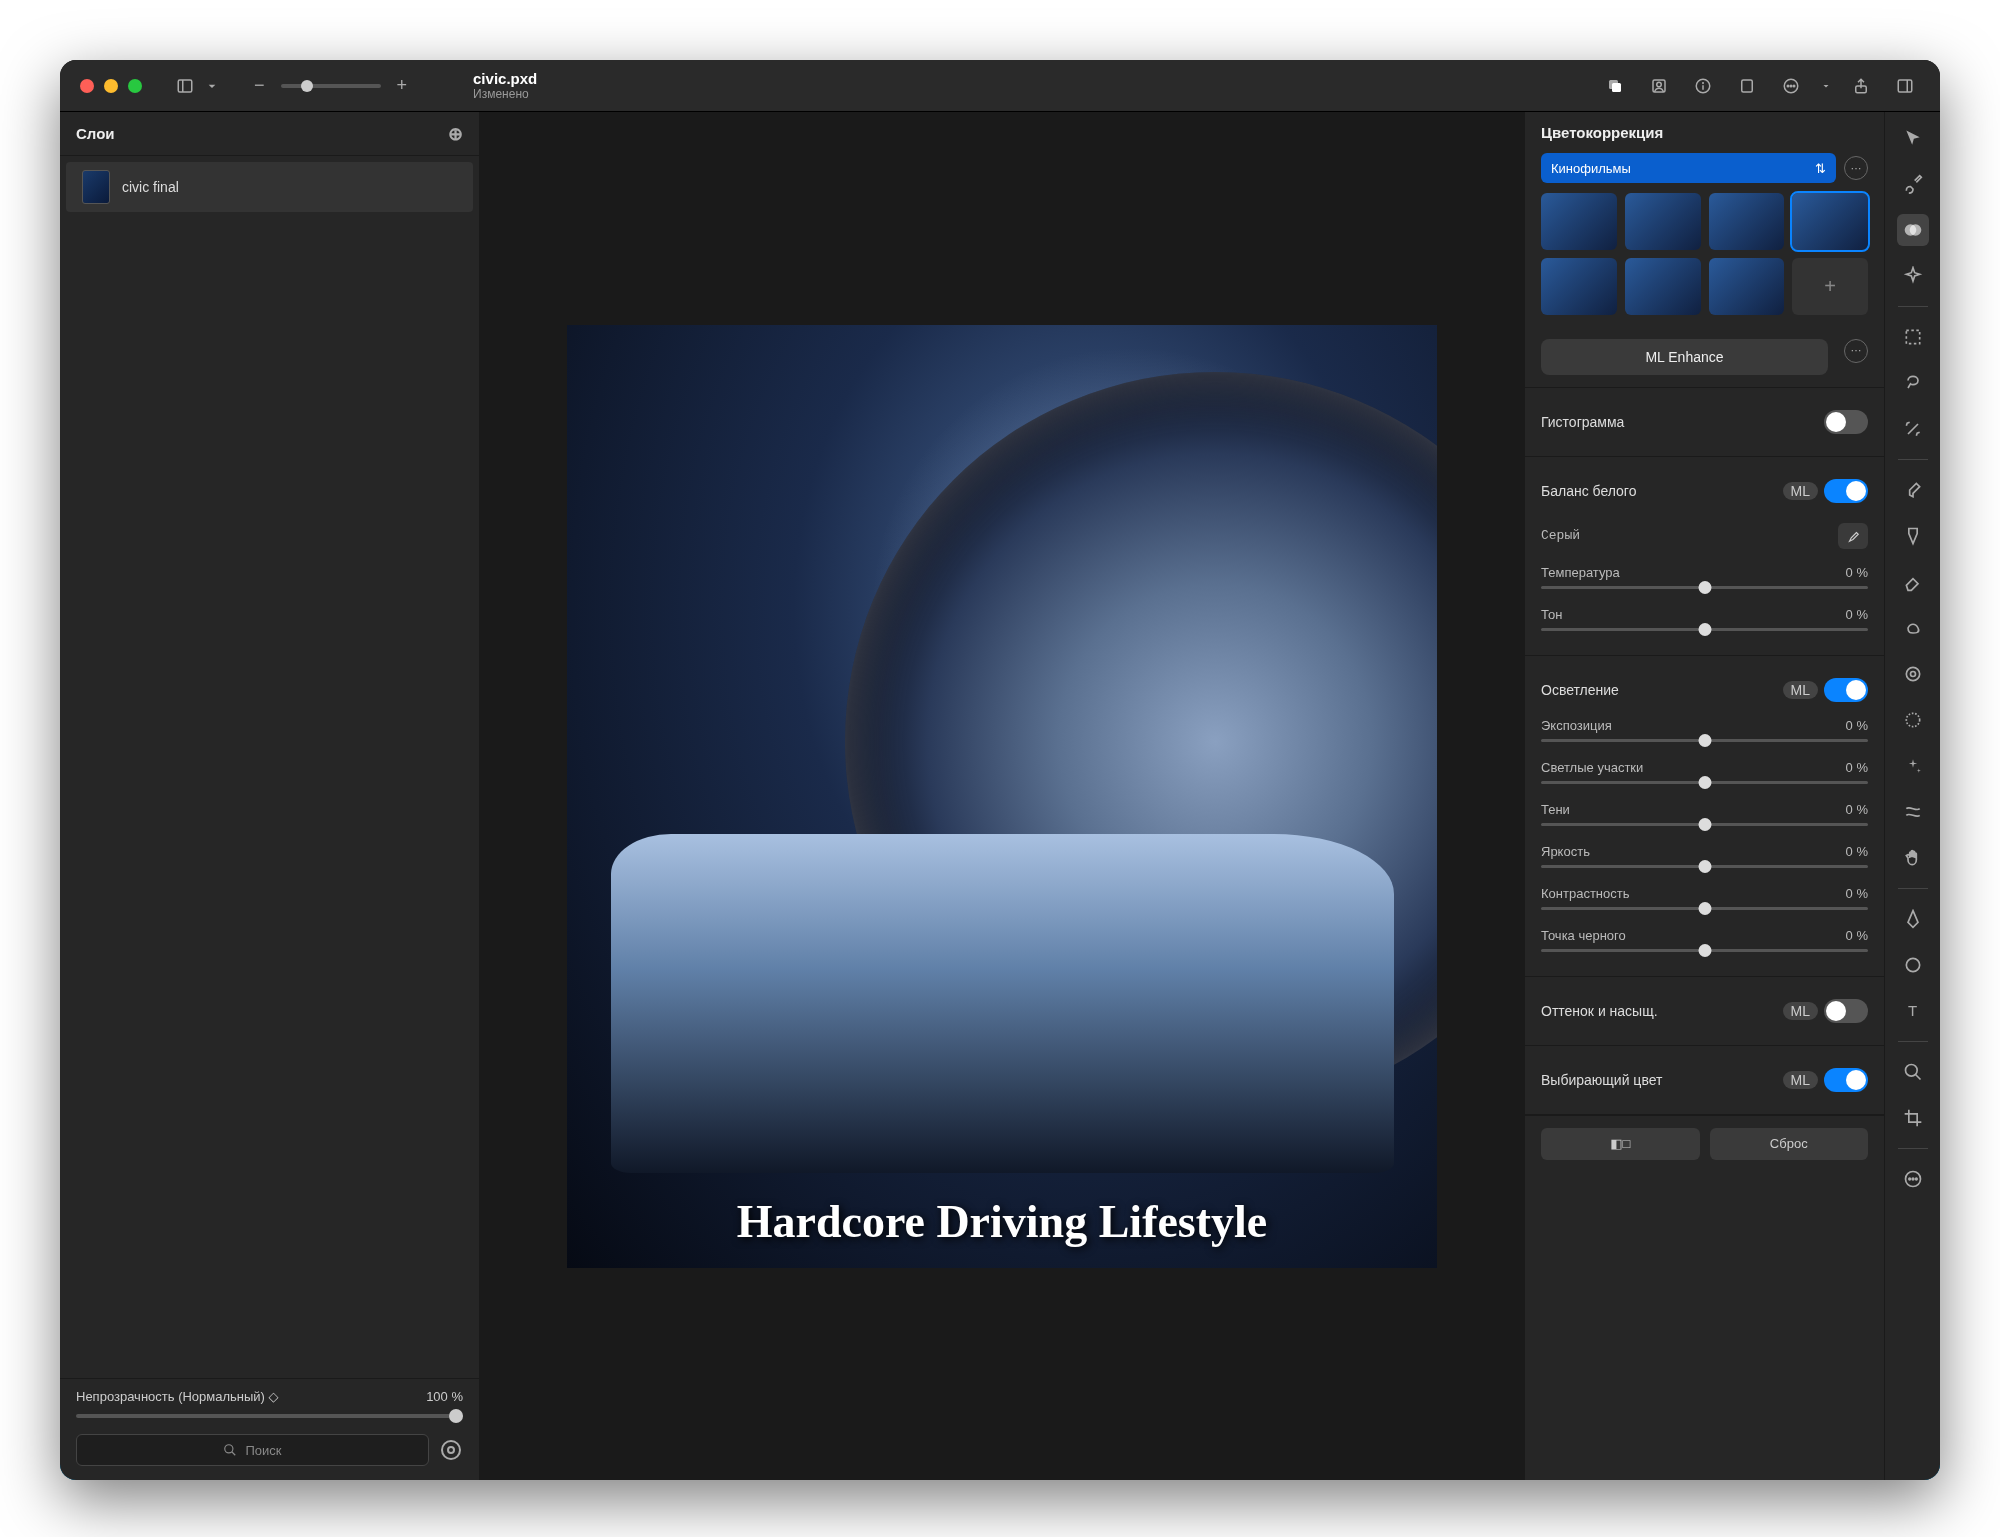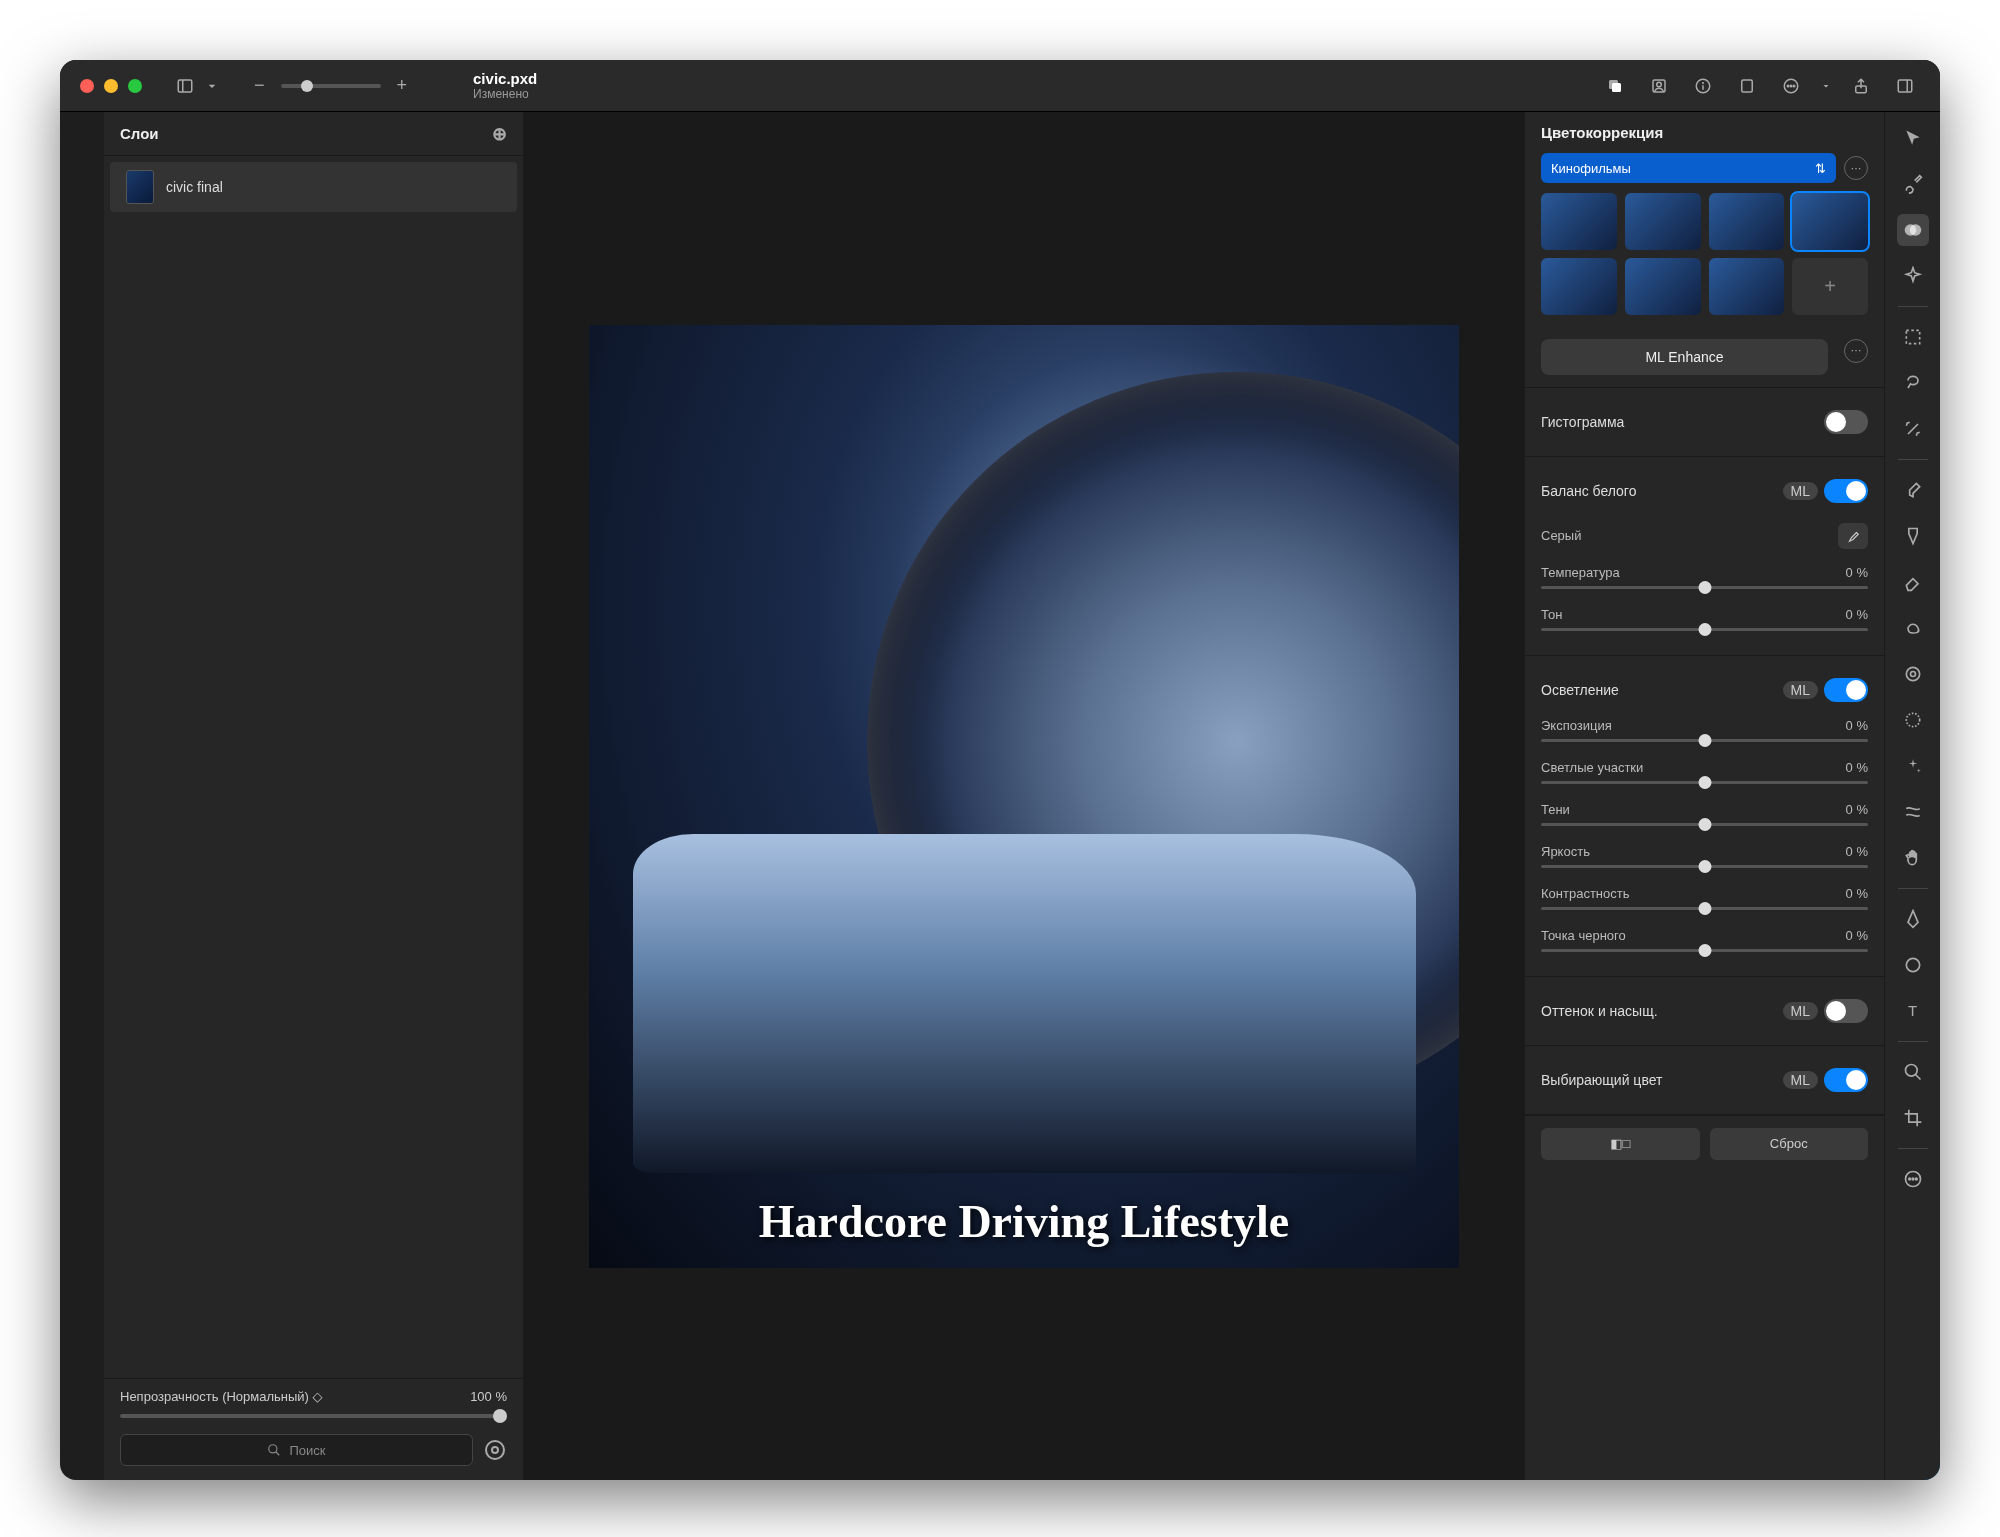--- a/index.html
+++ b/index.html
@@ -16,21 +16,21 @@
 .sidebar-toggle { display:flex; gap:4px; align-items:center; margin-left: 10px;}
 .zoom-group { display: flex; align-items: center; gap: 10px; margin-left: 10px;}
 .zoom-btn { font-size: 18px; color: #aaa; cursor: pointer; padding: 0 6px; }
 .zoom-slider { width: 100px; height: 4px; background: #555; border-radius: 2px; position: relative; }
 .zoom-slider .knob { position: absolute; left: 20%; top: -4px; width: 12px; height: 12px; background: #ccc; border-radius: 50%; }
 .title-block { margin-left: 42px; }
 .title-filename { color: #fff; font-weight: 600; font-size: 15px; }
 .title-sub { color: #999; font-size: 12px; }
 .tb-spacer { flex: 1; }
 .tb-right { display: flex; gap: 14px; align-items: center;}
-.body { flex: 1; display: flex; min-height: 0; background:#0ea5e9;margin-left:44px;}
+.body { flex: 1; display: flex; min-height: 0; background:#0ea5e9;}
 
 .layers-panel { width: 420px; background: #262626; border-right: 1px solid #1a1a1a; display: flex; flex-direction: column; }
 .panel-header { height: 44px; display: flex; align-items: center; padding: 0 16px; border-bottom: 1px solid #1a1a1a; color: #eee; font-weight: 600; font-size: 15px; }
 .panel-header .add { margin-left: auto; color: #aaa; font-size: 18px; cursor: pointer; }
 .layer-row { display: flex; align-items: center; gap: 12px; padding: 8px 16px; background: #333; border-radius:4px; margin:6px; }
 .layer-thumb { width: 28px; height: 34px; background: linear-gradient(135deg,#1a3a6a,#0a1a3a); border-radius: 3px; border:1px solid #555;}
 .layer-name { color: #ddd; font-size: 14px; }
 .layers-spacer { flex: 1; }
 .opacity-row { padding: 10px 16px; display:flex; align-items:center; gap:8px; color:#ccc; font-size:13px; border-top:1px solid #1a1a1a;}
 .search-row { padding: 8px 16px 14px; display:flex; gap:10px; align-items:center;}
@@ -254,21 +254,21 @@
         <div class="ctrl-row">
           <span class="ctrl-label">Баланс белого</span>
           <div style="display:flex;align-items:center;">
             <span class="ml-pill">ML</span>
             <div class="toggle on">
                 <div class="tk"></div>
               </div>
           </div>
         </div>
         <div class="ctrl-row">
-          <span style="color:#bbb;font-size:13px;">Серый</span>
+          <span style="color:#bbb;font-size:13px;font-family:Liberation Mono, monospace;">Серый</span>
           <div class="eyedrop">
               <svg width="14" height="14" viewBox="0 0 24 24" fill="none" stroke="#ccc" stroke-width="2">
                 <path d="M18 6l-9 9-3 6 6-3 9-9-3-3z"></path>
               </svg>
             </div>
         </div>
         <div class="slider-row">
           <div class="sr-top">
               <span>Температура</span>
               <span>0 %</span>

